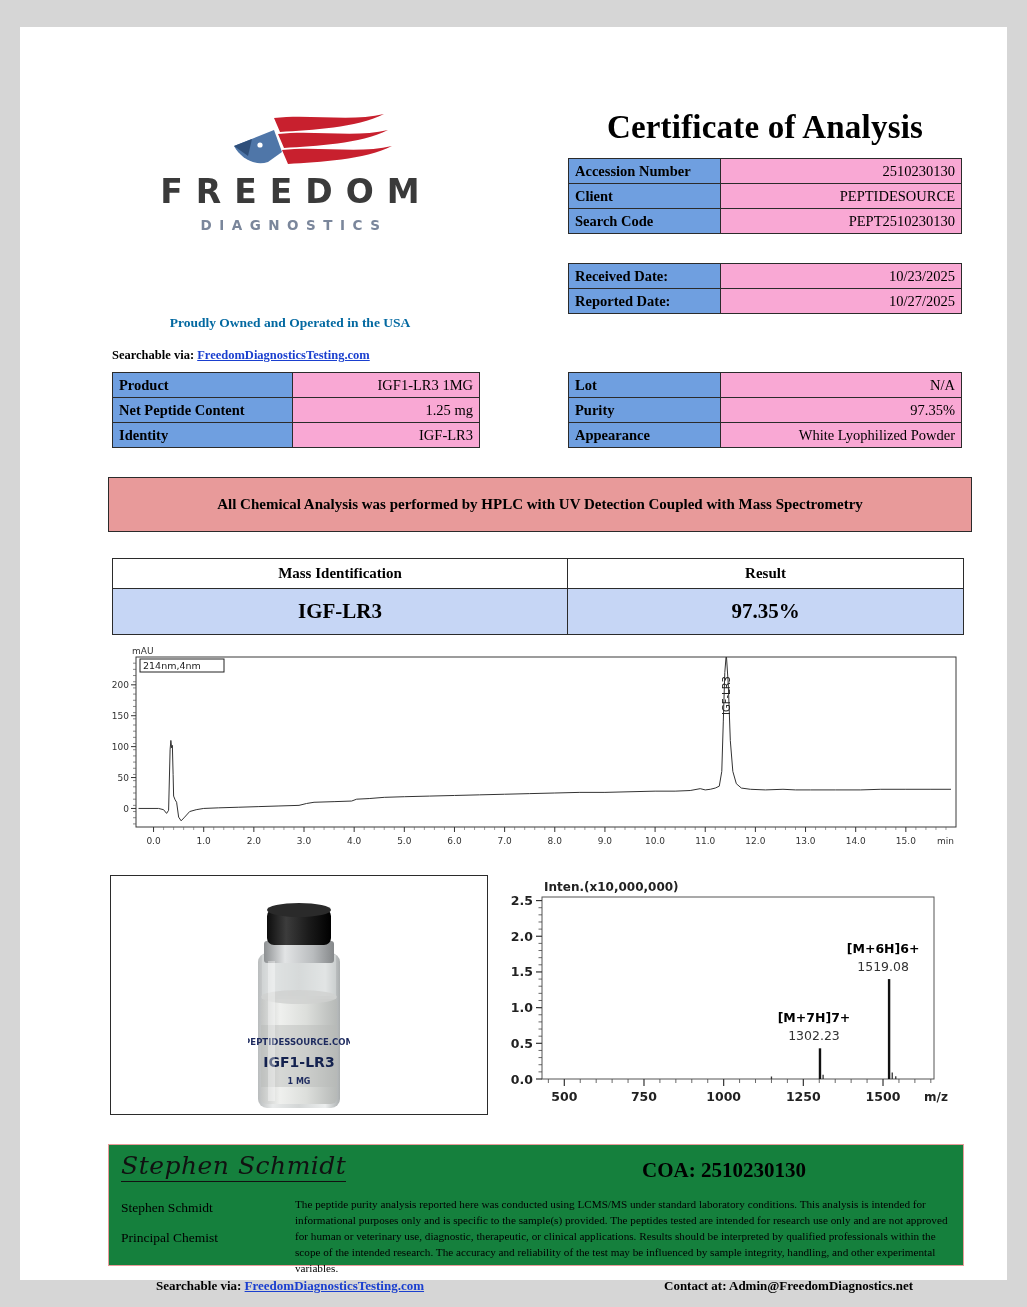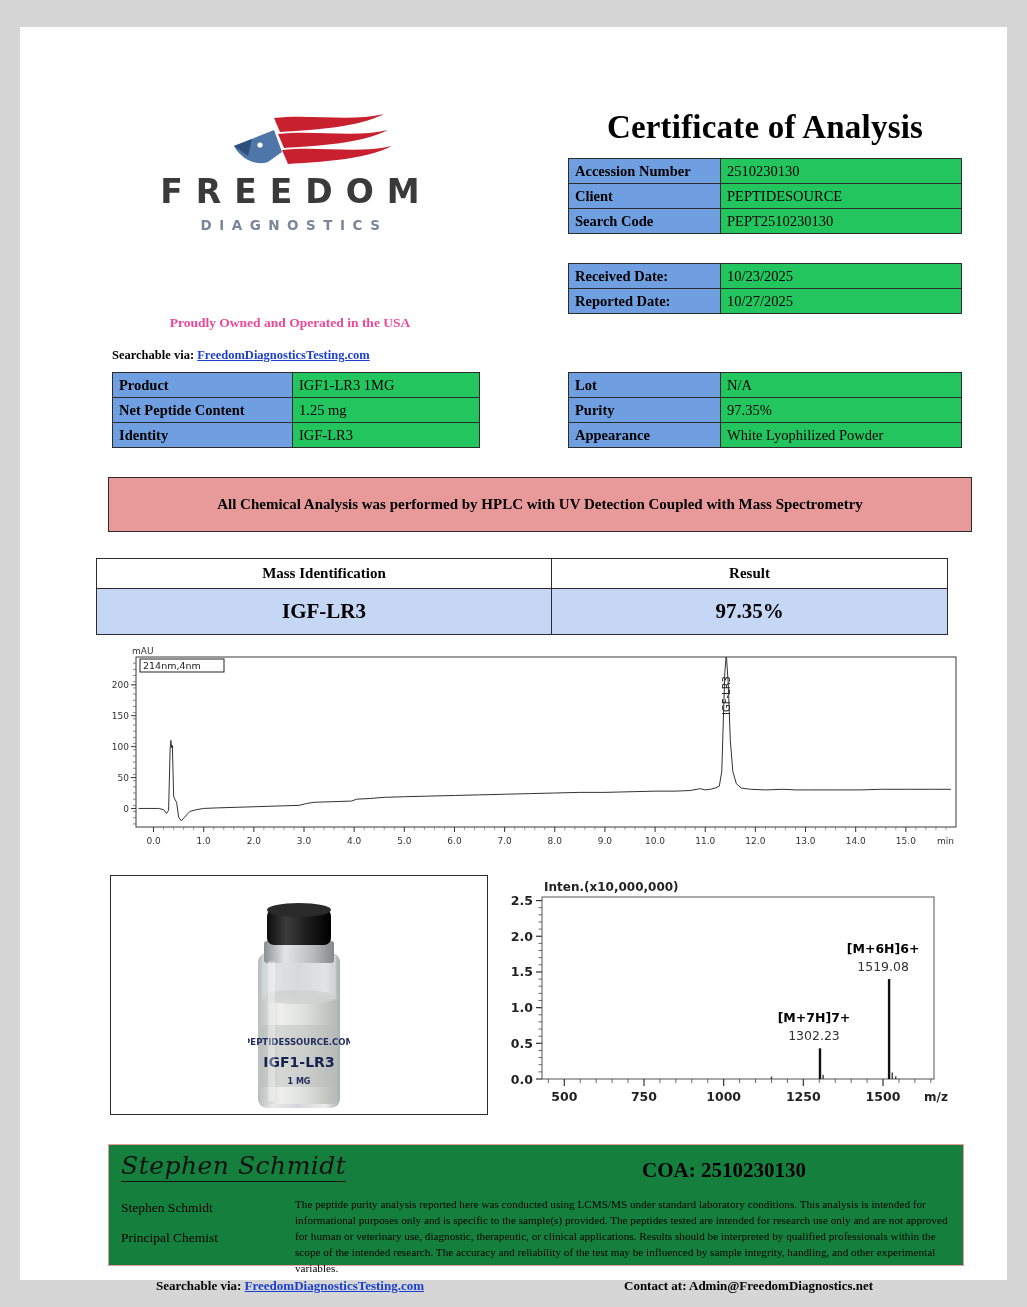--- a/index.html
+++ b/index.html
@@ -30,21 +30,21 @@
     font-size: 33px; font-weight: 600; color: #3a3a3a;
     letter-spacing: 13px; margin-left: 13px; line-height: 1.1;
   }
   .logo-sub {
     font-family: "DejaVu Sans", sans-serif;
     font-size: 13.5px; font-weight: 600; color: #7a869b;
     letter-spacing: 7.5px; margin-left: 8px; margin-top: 7px;
   }
   .usa-line {
     position: absolute; left: 70px; top: 288px; width: 400px;
-    text-align: center; font-size: 13.5px; font-weight: bold; color: #ec4899;
+    text-align: center; font-size: 13.5px; font-weight: bold; color: #0369a1;
   }
   .search-line {
     position: absolute; left: 92px; top: 321px;
     font-size: 12.5px; font-weight: bold; color: #000;
   }
   .search-line a { color: #1a3fcf; text-decoration: underline; }
 
   .coa-title {
     position: absolute; left: 548px; top: 82px; width: 394px;
     text-align: center;
@@ -53,42 +53,42 @@
 
   
   table.kv { border-collapse: collapse; table-layout: fixed; }
   table.kv td {
     border: 1px solid #2b2b2b;
     height: 25px; padding: 1px 6px;
     font-size: 14.5px; color: #000;
     overflow: hidden; white-space: nowrap;
   }
   table.kv td.k { background: #6f9fe0; font-weight: bold; }
-  table.kv td.v { background: #22c55e; font-weight: normal; }
+  table.kv td.v { background: #f9a8d4; font-weight: normal; text-align: right; }
 
   #tbl-accession { position: absolute; left: 548px; top: 131px; width: 394px; border-radius: 18px; }
   #tbl-accession col.c1 { width: 152px; }
   #tbl-dates { position: absolute; left: 548px; top: 236px; width: 394px; }
   #tbl-dates col.c1 { width: 152px; }
   #tbl-product { position: absolute; left: 92px; top: 345px; width: 368px; }
   #tbl-product col.c1 { width: 180px; }
   #tbl-lot { position: absolute; left: 548px; top: 345px; width: 394px; }
   #tbl-lot col.c1 { width: 152px; }
 
   
   .banner {
     position: absolute; left: 88px; top: 450px; width: 864px; height: 55px;
     background: #e89a9a; border: 1px solid #2b2b2b;
     display: flex; align-items: center; justify-content: center;
     font-size: 15px; font-weight: bold; color: #000; text-align: center;
   }
 
   
   .results {
-    position: absolute; left: 76px; top: 531px; width: 852px;
+    position: absolute; left: 92px; top: 531px; width: 852px;
     border-collapse: collapse; table-layout: fixed;
   }
   .results col.c1 { width: 455px; }
   .results th {
     border: 1px solid #2b2b2b; background: #ffffff;
     height: 30px; font-size: 15px; font-weight: bold; color: #000;
   }
   .results td {
     border: 1px solid #2b2b2b; background: #c6d6f5;
     height: 46px; text-align: center;
@@ -145,21 +145,21 @@
   }
 
   
   .footer { position: absolute; left: 0; top: 1248px; width: 987px; height: 30px; }
   .footer-left {
     position: absolute; left: 136px; top: 3px;
     font-size: 13px; font-weight: bold; color: #000;
   }
   .footer-left a { color: #1a3fcf; text-decoration: underline; }
   .footer-right {
-    position: absolute; left: 604px; top: 3px;
+    position: absolute; left: 644px; top: 3px;
     font-size: 13px; font-weight: bold; color: #000;
   }
 </style>
 </head>
 <body>
 
 <div class="page">
 
   <div class="header">
 

